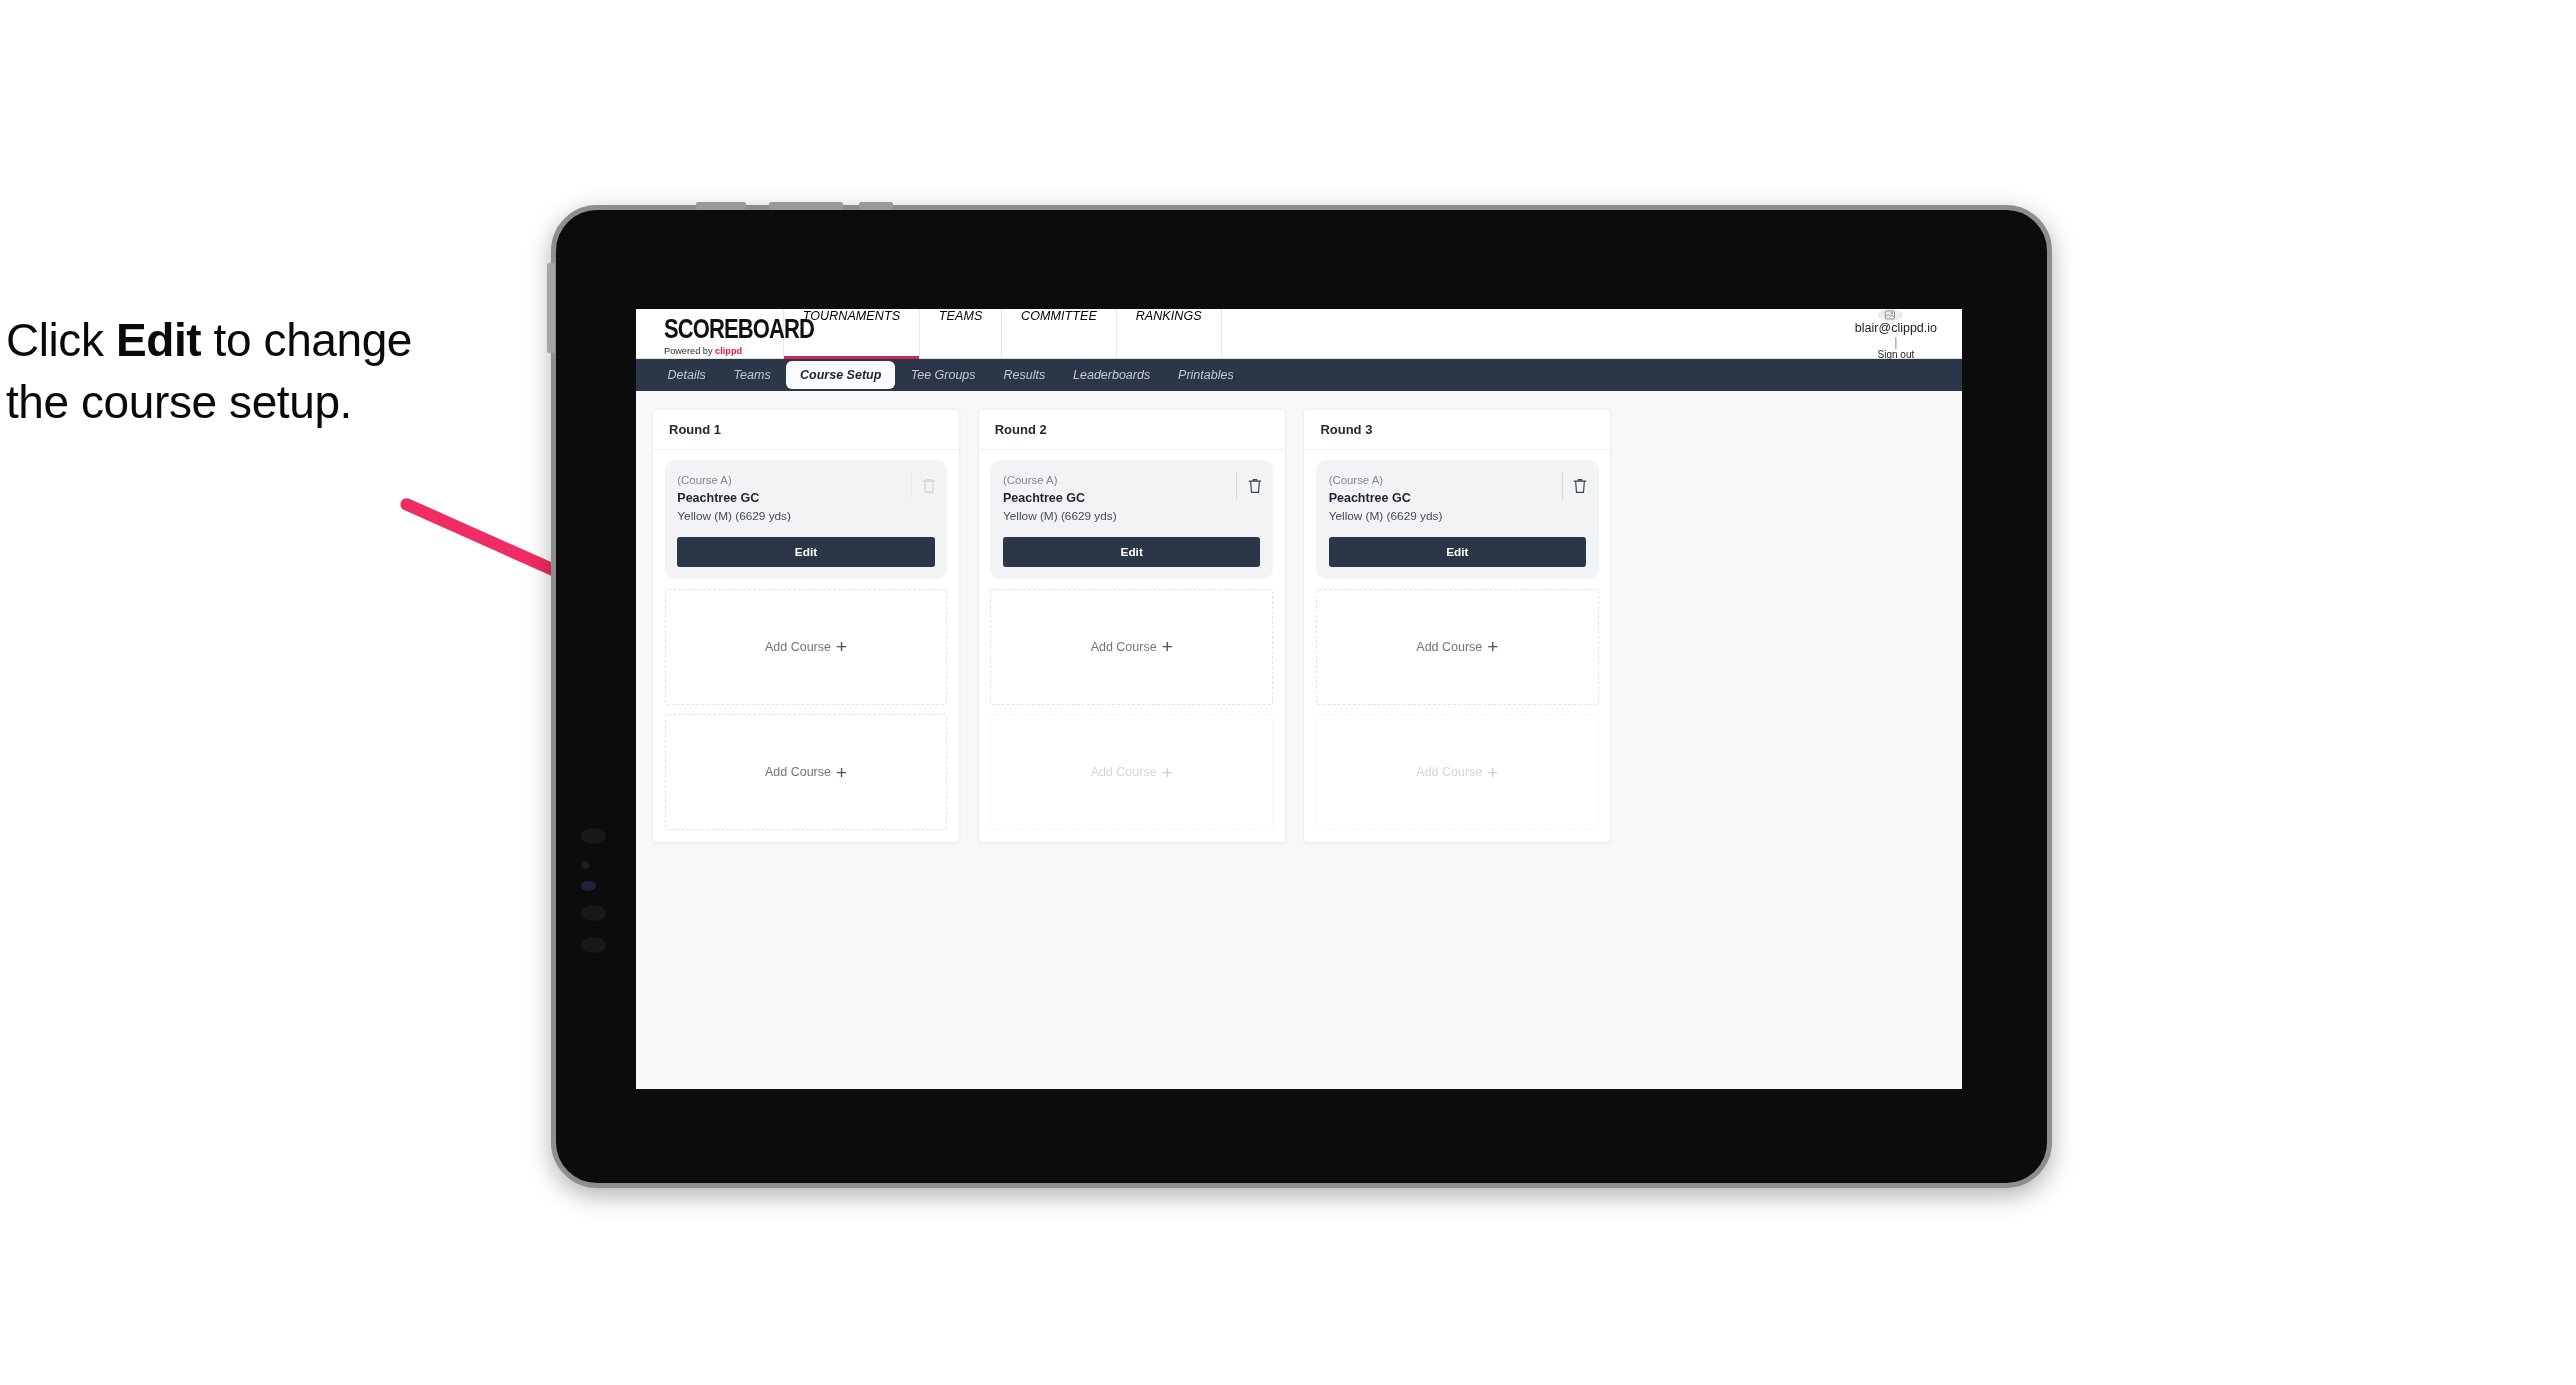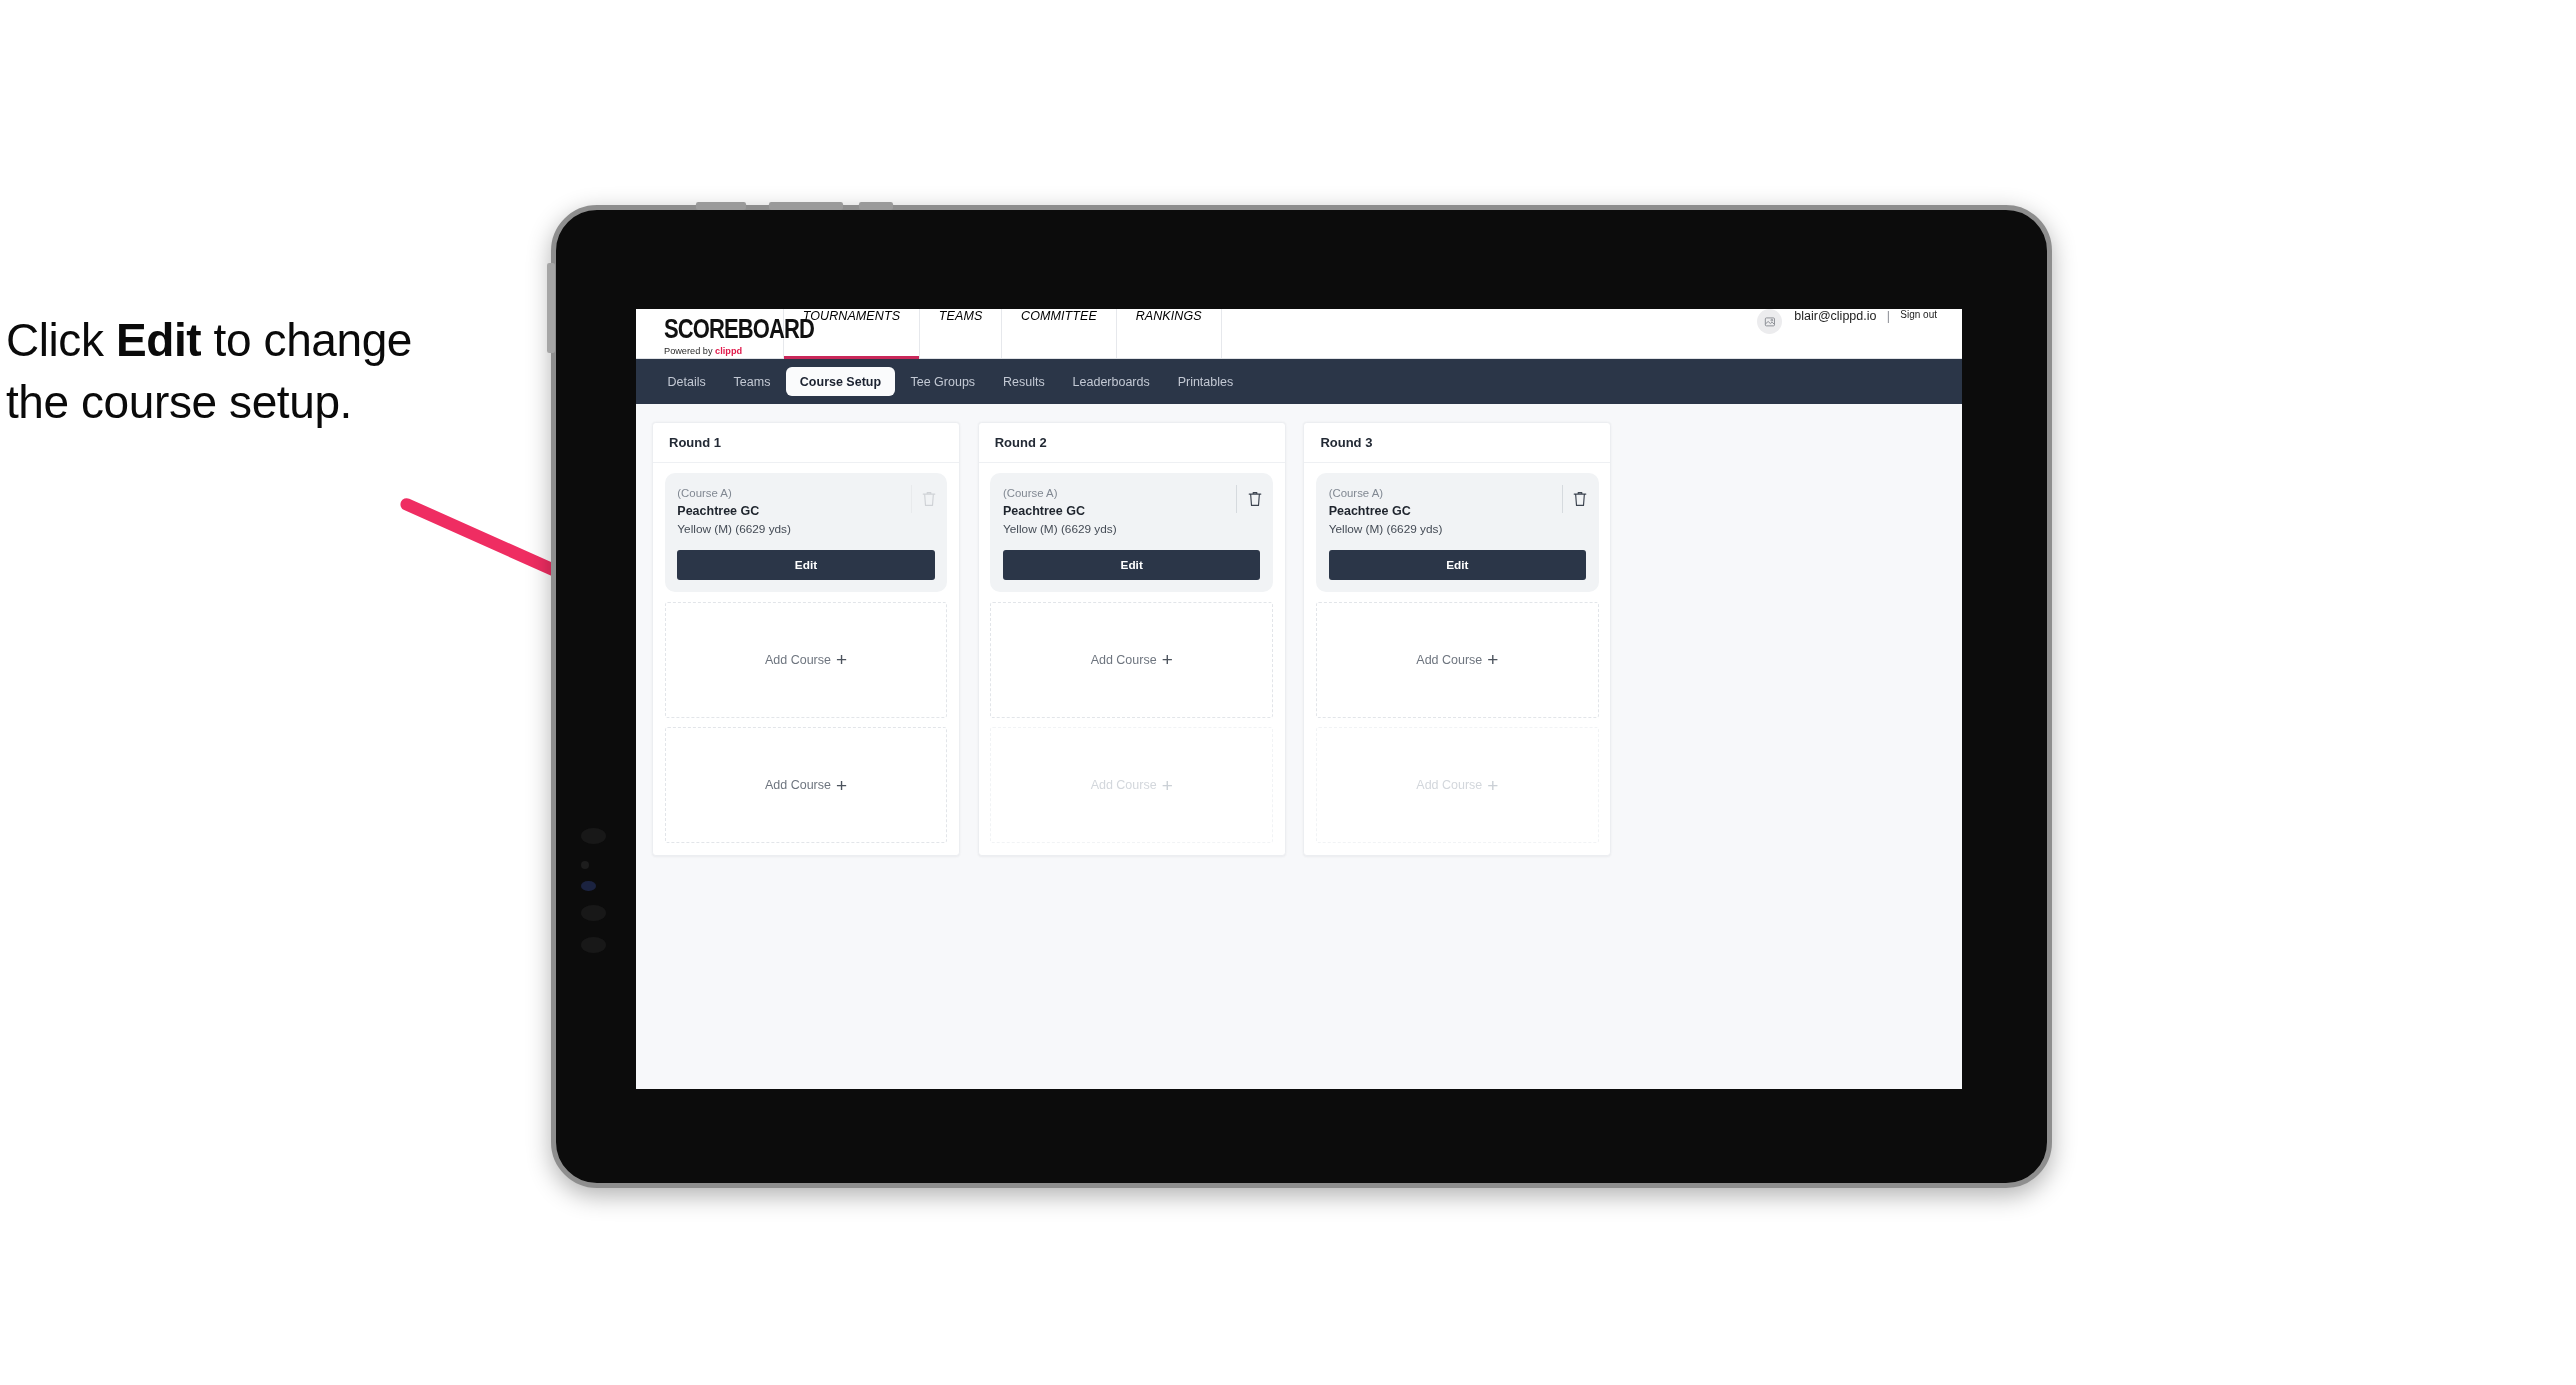--- a/index.html
+++ b/index.html
@@ -52,44 +52,44 @@
                transform:scaleY(1.22); transform-origin:left center; }
   #brand .pw { font-size:9.2px; color:#2b2b2b; margin-top:6.6px; line-height:1; }
   #brand .pw i { color:#e0194b; font-style:normal; font-weight:700; }
 
   .nav-sep { width:0.7px; background:#e6e8ec; }
   .navitem { display:flex; align-items:flex-start; padding:0 19px; font-size:12.5px;
              color:#000000; letter-spacing:0.1px; position:relative; cursor:pointer;
              white-space:nowrap;font-style:italic; }
   .navitem.active::after { content:""; position:absolute; left:0; right:0; bottom:-0.7px;
                            height:2.9px; background:#c9285a; }
-  #nav-right { margin-left:auto; display:flex; padding-right:25px;
-               gap:0; }
+  #nav-right { margin-left:auto; display:flex; align-items:center; padding-right:25px;
+               gap:0;flex-direction:column; }
   #avatar { width:25px; height:25px; border-radius:50%; background:#ececee;
             display:flex; align-items:center; justify-content:center;
             font-size:11px; color:#8a8d93; margin-right:11.8px; }
   #useremail { font-size:12.5px; color:#1d1d1d; }
   .pipe { font-size:12.5px; color:#8d9096; margin:0 10.3px; }
   #signout { font-size:10px; color:#1d1d1d; cursor:pointer; }
 
   
   #titlerow { height:47px; background:#fff; display:flex; align-items:center;
               padding:0 25px 0 16px; border-bottom:0.7px solid #e3e5e9; }
   #clogo { width:25px; height:25px; margin-right:10.3px; flex:none; }
   #tname { font-size:17.7px; color:#262b33; font-weight:400; }
   #tgender { font-size:17.7px; color:#9aa0aa; margin-left:6.6px; }
   #hosting { margin-left:16px; border:0.7px solid #d9dce1; border-radius:4.4px;
              padding:5.2px 9.6px; font-size:10.7px; font-weight:700; color:#252a32;
              background:#fff; cursor:pointer; }
   #cancelwrap { margin-left:auto; display:flex; align-items:center; gap:8px;
                 font-size:12.5px; color:#22262d; cursor:pointer; }
 
   
-  #tabbar { height:45px; background:#2b3648; display:flex; align-items:center;
-            padding:0 19px; gap:2.9px; }
+  #tabbar { height:32px; background:#2b3648; display:flex; align-items:center;
+            padding:0 19px; gap:2.9px;font-style:italic; }
   .tab { font-size:12.5px; color:#c3c9d4; padding:6.6px 12.5px; border-radius:5.2px 5.2px 0 0;
          cursor:pointer; white-space:nowrap; }
   .tab.sel { background:#fafbfc; color:#1b2struct; color:#1b2230; font-weight:700;
              border-radius:5.9px; padding:7.4px 14px; }
 
   
   #content { padding:17.7px 16px; display:flex; gap:17.7px; align-items:flex-start;
              height:calc(100% - 138px); }
   .round-col { width:308px; background:#fff; border:0.7px solid #eceef1; border-radius:3.7px;
                box-shadow:0 0.7px 2.2px rgba(15,25,45,.055); overflow:hidden; }

